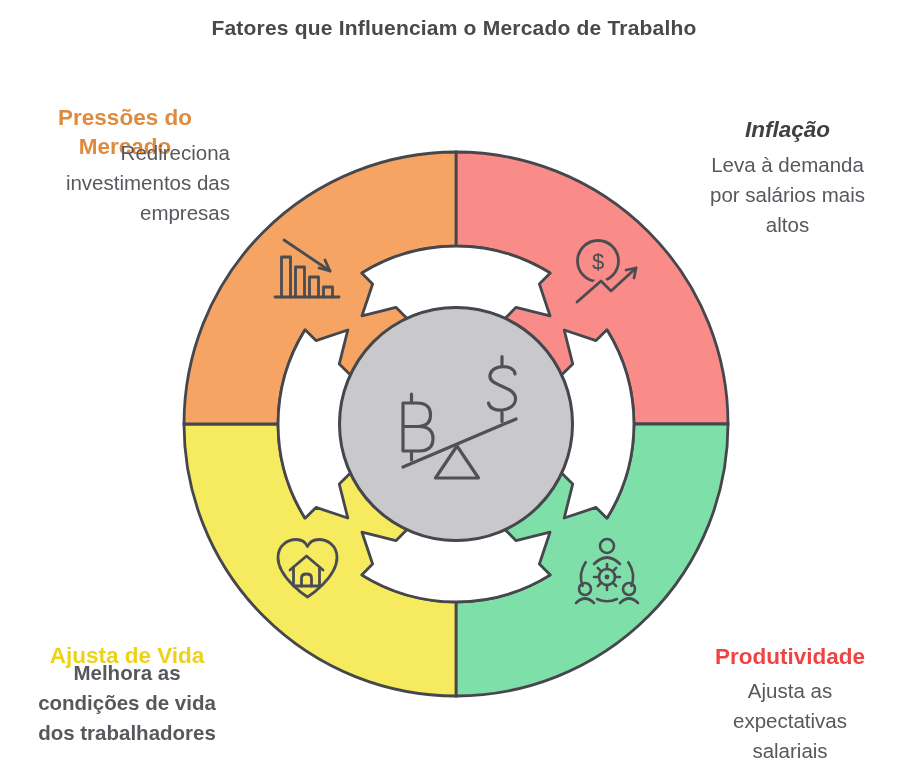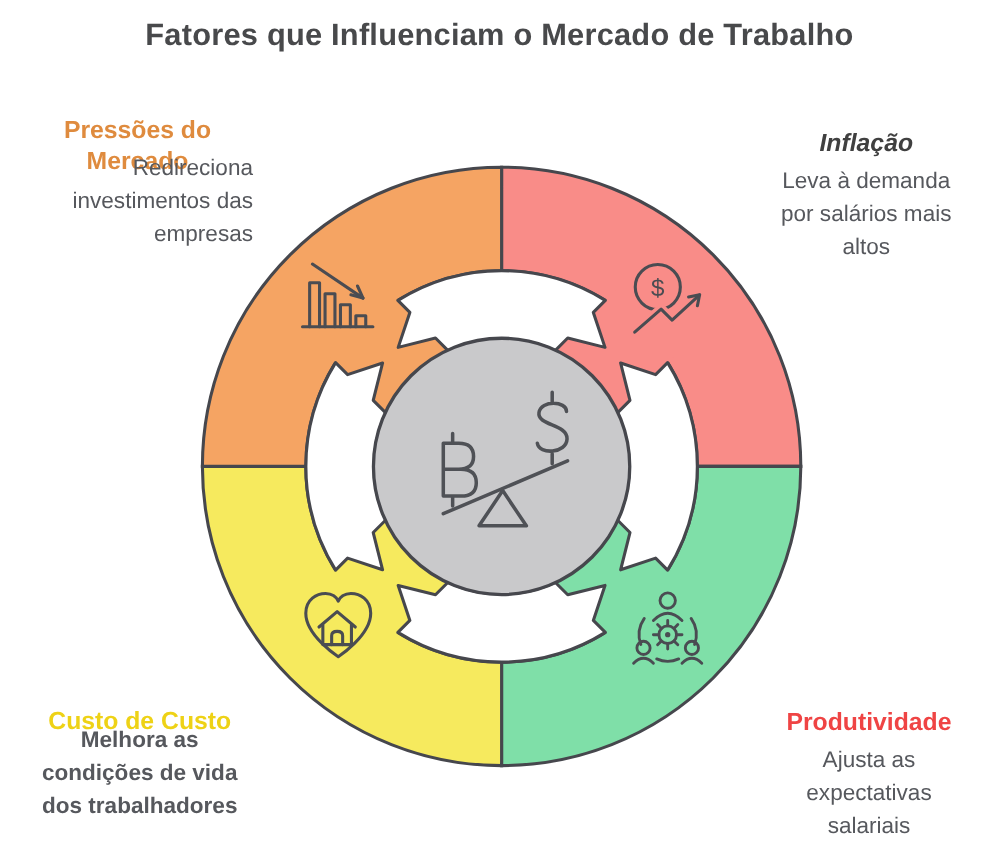--- a/index.html
+++ b/index.html
@@ -5,21 +5,21 @@
   html,body{margin:0;padding:0;background:#ffffff;}
   .canvas{
     position:relative;
     width:908px;height:765px;
     background:#ffffff;
     font-family:"Liberation Sans","DejaVu Sans",sans-serif;
     overflow:hidden;
   }
   .title{
     position:absolute;left:0;top:16px;width:908px;
-    text-align:center;font-size:28px;font-weight:bold;color:#48494B;
+    text-align:center;font-size:21px;font-weight:bold;color:#48494B;
     letter-spacing:0.2px;
   }
   .q-heading{
     position:absolute;text-align:center;font-size:22.5px;font-weight:bold;
     line-height:29px;
     margin-top:23px;
   }
   .q-body{
     position:absolute;text-align:center;font-size:20.5px;color:#56585D;
     line-height:30px;
@@ -132,19 +132,19 @@
       <path d="M 597 599 A 24 24 0 0 0 617 599"></path>
     </g>
   </svg>
 
   <div class="q-heading hd-tl" style="color: rgb(223, 139, 62);">Pressões do Mercado</div>
   <div class="q-body bd-tl">Redireciona investimentos das empresas</div>
 
   <div class="q-heading hd-tr" style="color: #404040; font-style: italic;">Inflação</div>
   <div class="q-body bd-tr">Leva à demanda por salários mais altos</div>
 
-  <div class="q-heading hd-bl" style="color: rgb(238, 210, 22);">Custo de Custo</div>
+  <div class="q-heading hd-bl" style="color: rgb(238, 210, 22);">Ajusta de Vida</div>
   <div class="q-body bd-bl">Melhora as condições de vida dos trabalhadores</div>
 
   <div class="q-heading hd-br" style="color: #ef4444;">Produtividade</div>
   <div class="q-body bd-br">Ajusta as expectativas salariais</div>
 
 </div>
 
 </body></html>

